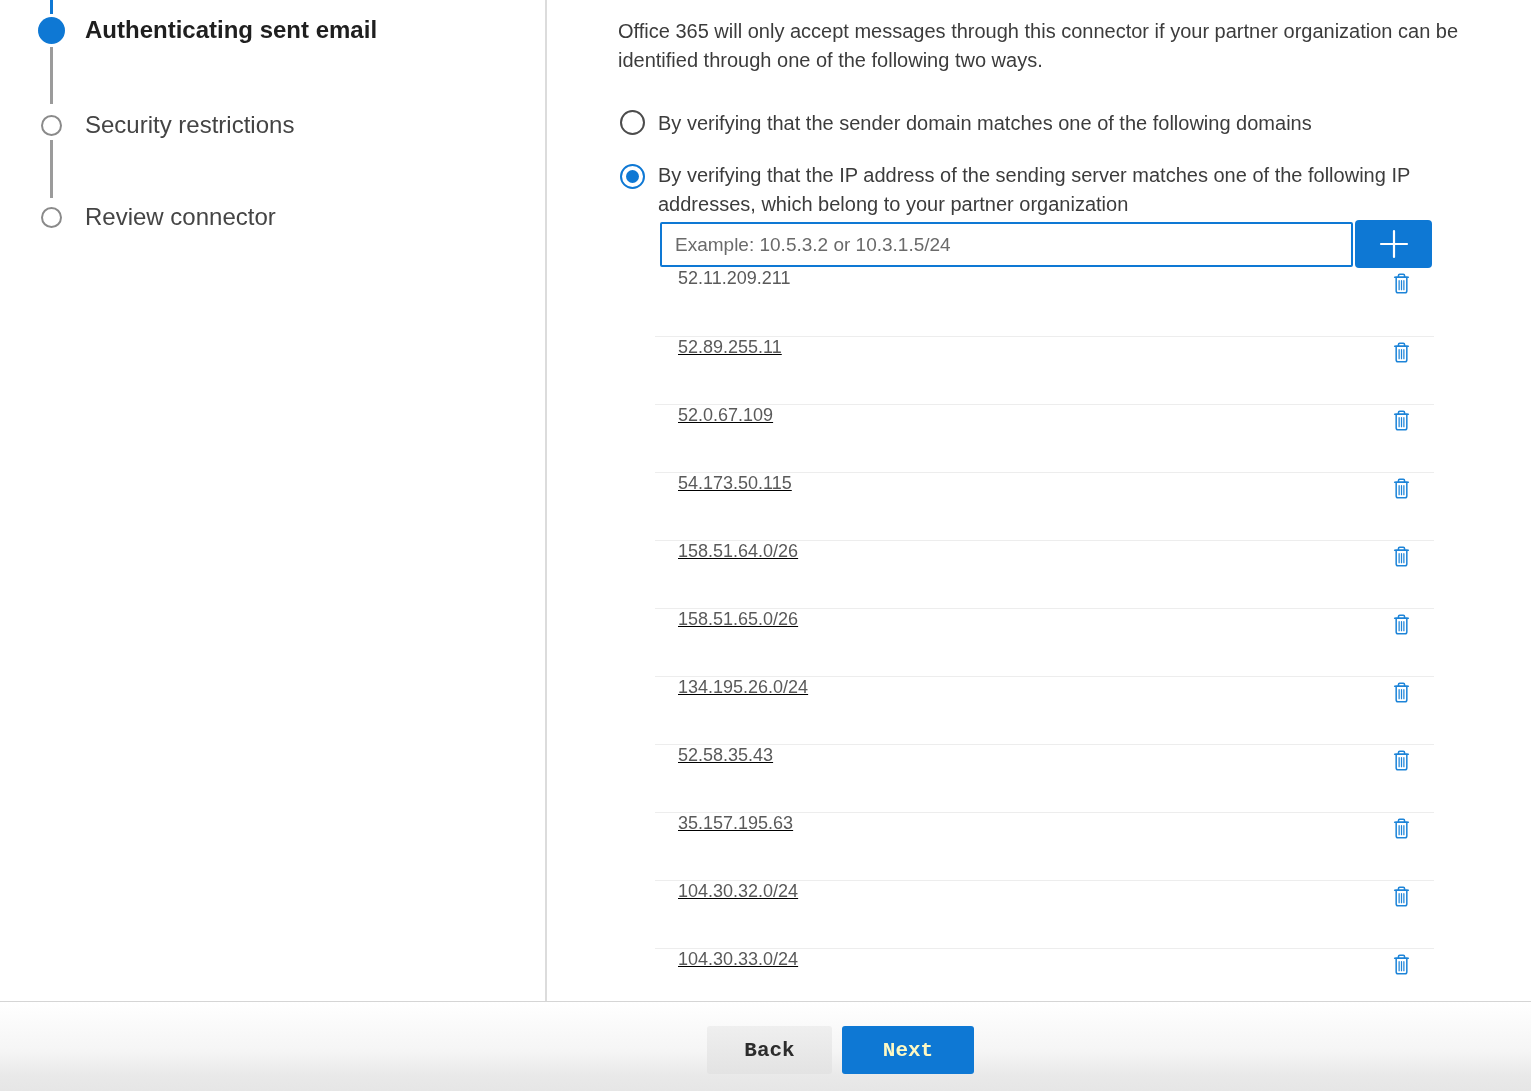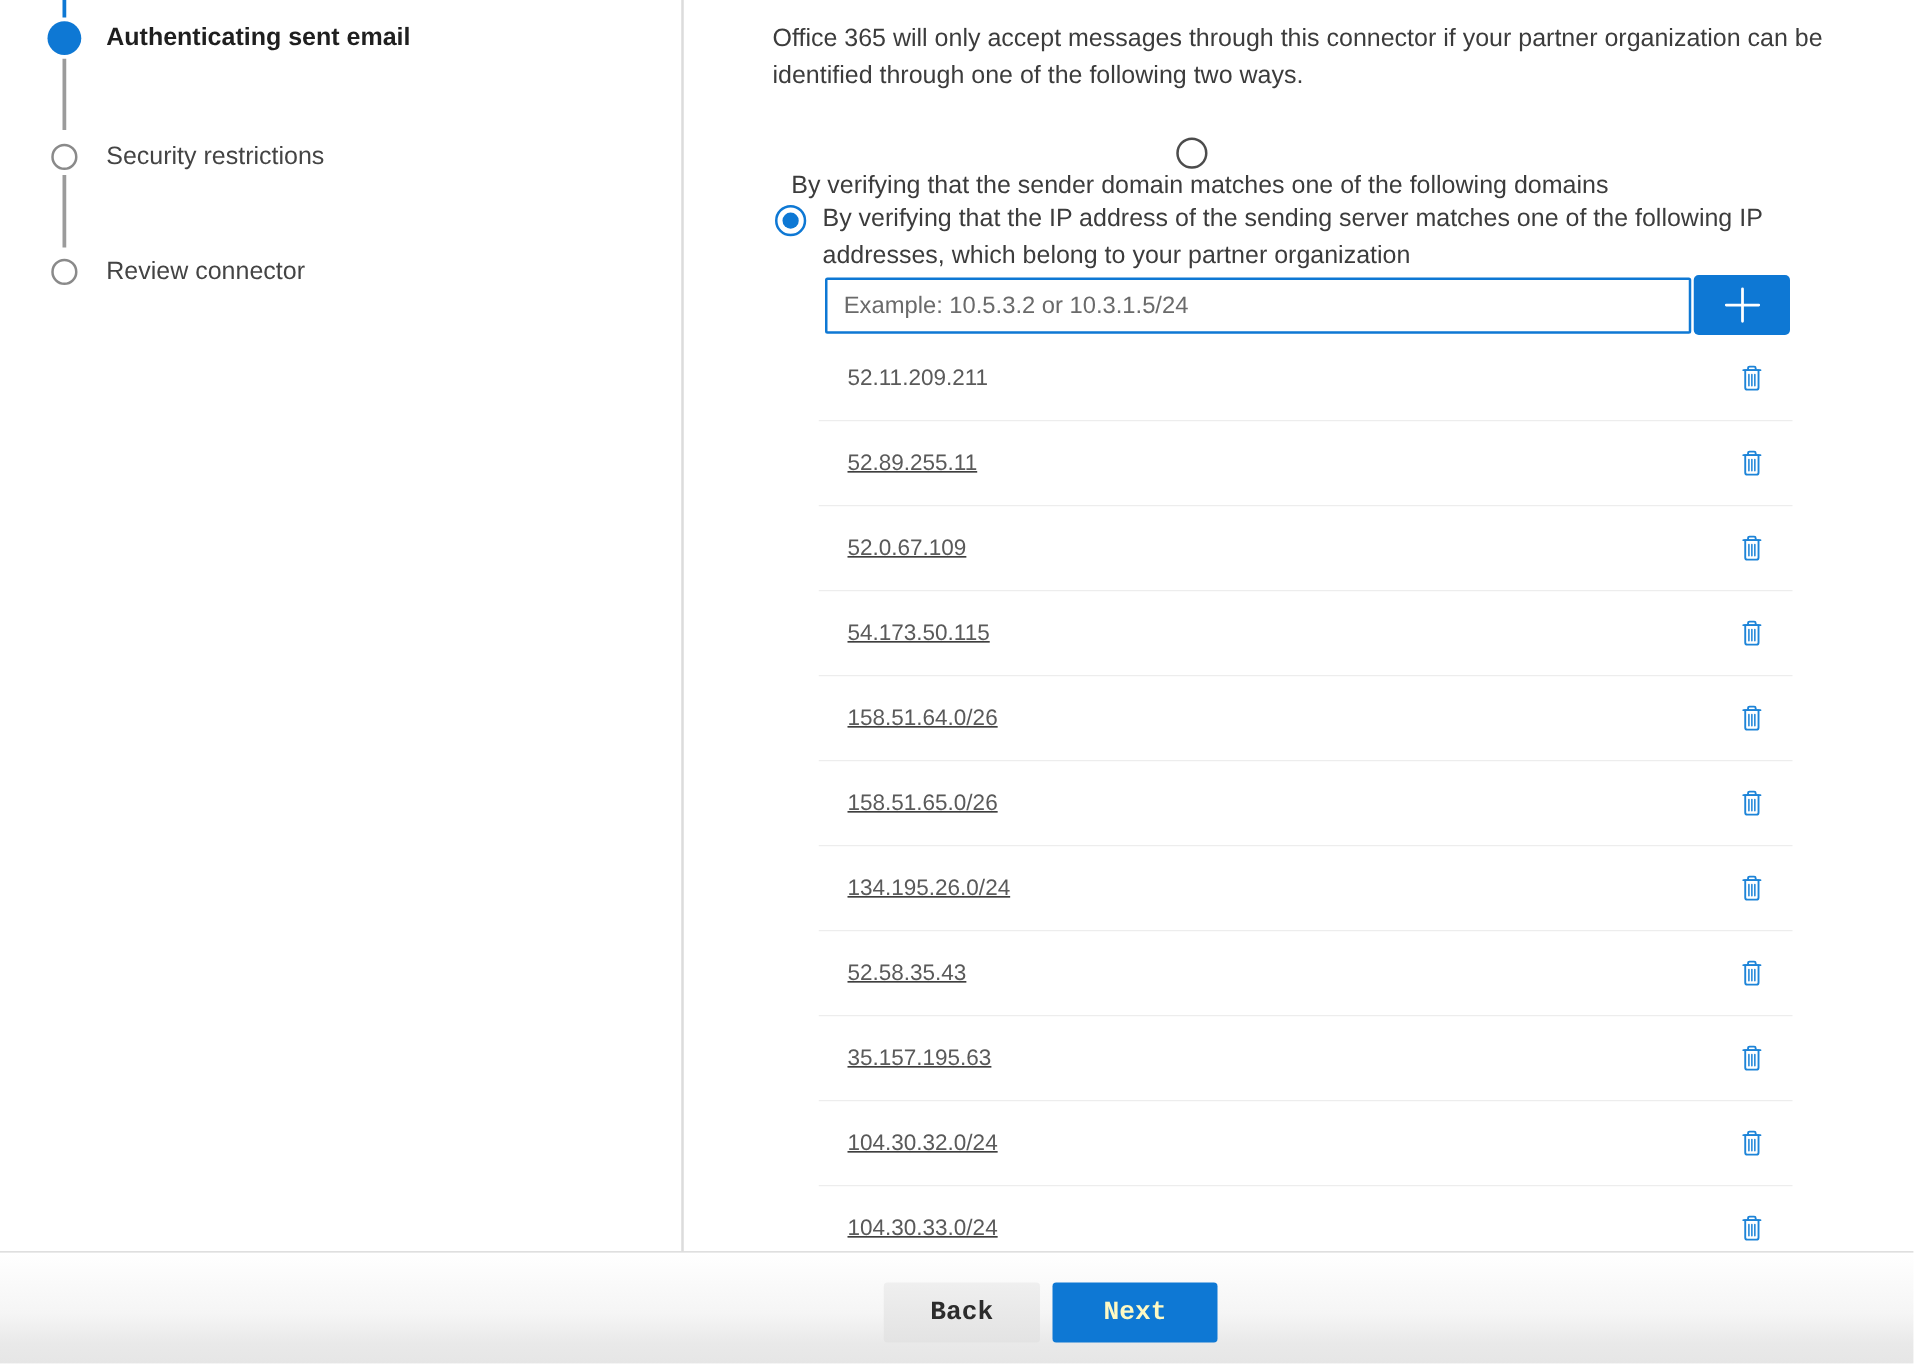--- a/index.html
+++ b/index.html
@@ -13,45 +13,45 @@
   .conn-top{top:0;height:14px;background:#0e78d4;}
   .conn-1{top:47px;height:57px;}
   .conn-2{top:140px;height:58px;}
   .step{position:absolute;left:37px;display:flex;align-items:center;}
   .step-1{top:16px;}
   .step-2{top:111px;text-align:right;}
   .step-3{top:203px;}
   .dot-box{width:28px;height:28px;display:flex;align-items:center;justify-content:center;flex:none;}
   .dot-filled{width:27px;height:27px;border-radius:50%;background:#0e78d4;}
   .dot-ring{width:17px;height:17px;border-radius:50%;border:2.5px solid #8a8a8a;background:#fff;}
-  .step-label{margin-left:20px;font-size:20px;color:#444444;white-space:nowrap;}
+  .step-label{margin-left:20px;font-size:24px;color:#444444;white-space:nowrap;}
   .step-1 .step-label{font-weight:bold;color:#1f1f1f;}
   .vdivider{position:absolute;left:545px;top:0;width:2px;height:1001px;background:#dcdcdc;}
   
   .content{position:absolute;left:548px;top:0;width:983px;height:1001px;overflow:hidden;}
   .intro{position:absolute;left:70px;top:17px;margin:0;width:915px;
          font-size:20px;line-height:29px;color:#3c3c3c;}
   .option{position:absolute;display:flex;}
-  .option-1{left:72px;top:110px;align-items:center;flex-direction:column;}
+  .option-1{left:72px;top:110px;}
   .option-2{left:72px;top:164px;align-items:flex-start;}
   .radio{width:21px;height:21px;border:2.5px solid #4c4c4c;border-radius:50%;background:#fff;flex:none;box-sizing:content-box;}
   .radio.selected{border-color:#0e78d4;position:relative;}
   .radio.selected::after{content:"";position:absolute;left:50%;top:50%;width:13px;height:13px;
     margin:-6.5px 0 0 -6.5px;border-radius:50%;background:#0e78d4;}
   .option-label{margin-left:13px;font-size:20px;color:#3c3c3c;}
   .option-1 .option-label{line-height:26px;}
   .option-2 .option-label{line-height:29px;max-width:840px;margin-top:-3px;}
   .ip-input{position:absolute;left:112px;top:222px;width:663px;height:41px;
     border:2px solid #0e78d4;border-radius:2px;padding:0 13px;
     font-family:inherit;font-size:19px;color:#701a75;outline:none;}
   .ip-input::placeholder{color:#6a6a6a;opacity:1;}
   .add-btn{position:absolute;left:807px;top:220px;width:77px;height:48px;background:#0e78d4;
     border:none;border-radius:4px;display:flex;align-items:center;justify-content:center;cursor:pointer;padding:0;}
   .ip-list{position:absolute;left:107px;top:268px;width:779px;}
-  .ip-row{height:68px;display:flex;align-items:center;padding-left:23px;padding-right:20px;box-sizing:border-box;}
+  .ip-row{height:68px;display:flex;padding-left:23px;padding-right:20px;box-sizing:border-box;}
   .ip-row + .ip-row{border-top:1px solid #ededed;text-decoration:underline;}
   .ip-text{flex:1;font-size:18px;color:#5a5a5a;}
   .trash-btn{background:transparent;border:none;padding:0;margin:0;cursor:pointer;
     width:26px;height:30px;display:flex;align-items:center;justify-content:center;flex:none;}
   
   .footer{position:absolute;left:0;top:1001px;width:1531px;height:90px;
     border-top:1px solid #d5d5d5;box-sizing:border-box;
     background:linear-gradient(180deg,#ffffff 0%,#f5f5f5 55%,#e9e9e9 82%,#e6e6e6 100%);}
   .btn{position:absolute;top:24px;height:48px;border:none;border-radius:3px;
     font-family:Liberation Mono, monospace;font-size:21px;font-weight:600;cursor:pointer;}

